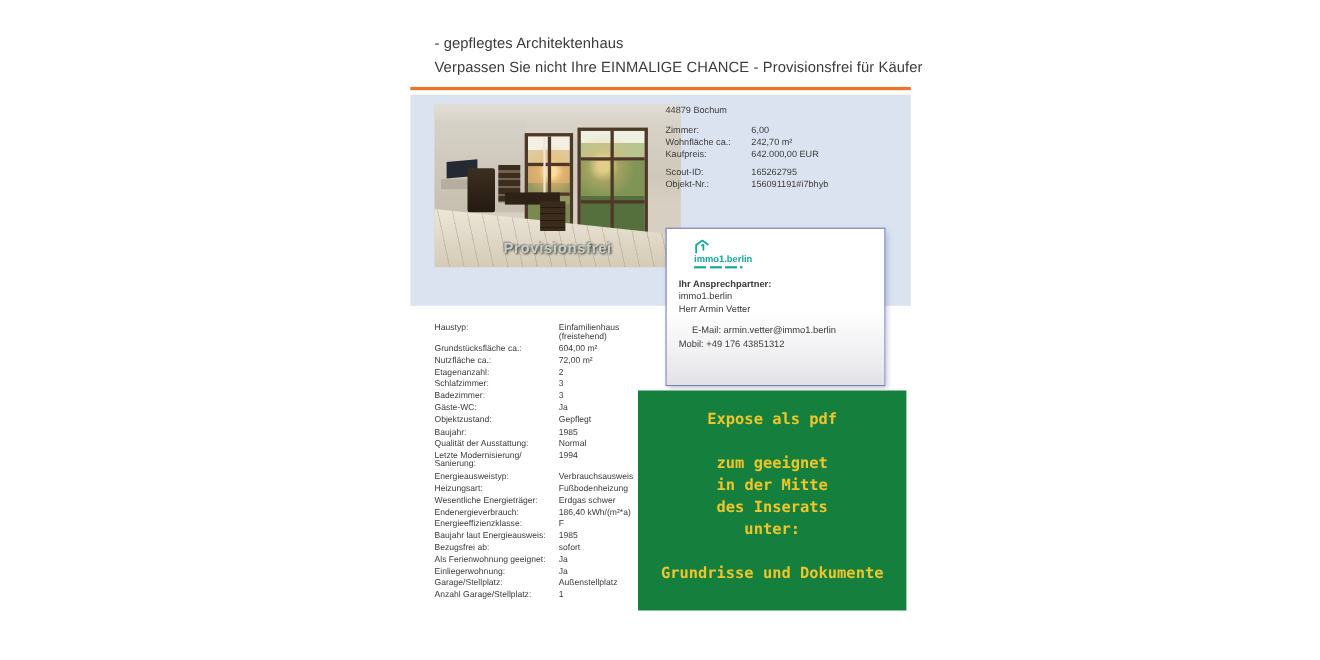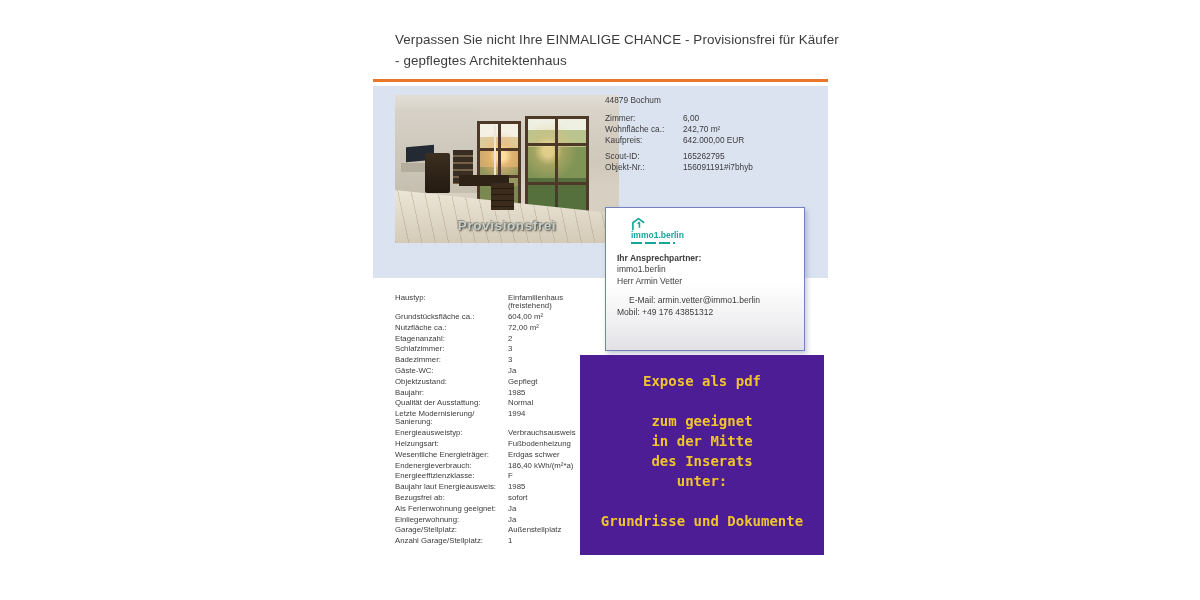--- a/index.html
+++ b/index.html
@@ -78,35 +78,35 @@
   .card .mt { margin-top:7px;margin-left:12px; }
 
   
   .details { position:absolute; left:395px; top:294px; width:280px; font-size:7.8px; color:#3b3b3b; }
   .drow { display:flex; margin-bottom:2.6px; }
   .dlabel { width:113px; line-height:8.2px; }
   .dvalue { width:160px; line-height:8.2px; white-space:pre-line; }
 
   
   .notice { position:absolute; left:580px; top:355px; width:244px; height:200px; box-sizing:border-box;
-            background:#4c1d95; padding-top:16px; text-align:center;
+            background:#15803d; padding-top:16px; text-align:center;
             font-family:"DejaVu Sans Mono", monospace; font-weight:bold;
             font-size:14px; color:#F0C52B; }
   .nline { height:20px; line-height:20px; white-space:pre; }
 </style>
 </head>
 <body>
 
 <div class="page">
 
   <div class="title">
 
+      <div class="title-line">- gepflegtes Architektenhaus</div>
+
       <div class="title-line">Verpassen Sie nicht Ihre EINMALIGE CHANCE - Provisionsfrei für Käufer</div>
-
-      <div class="title-line">- gepflegtes Architektenhaus</div>
     </div>
 
   <div class="rule"></div>
 
   <div class="blue-panel">
 
     <div class="photo">
       <div class="ph-ceiling"></div>
       <div class="ph-leftwall"></div>
       <div class="ph-tv"></div>

